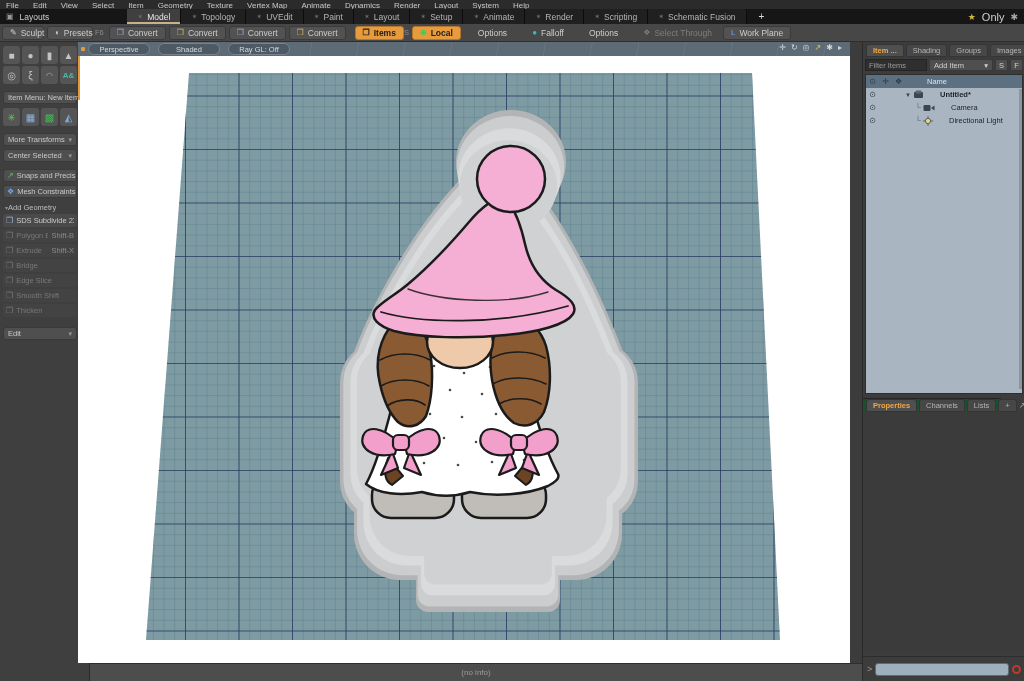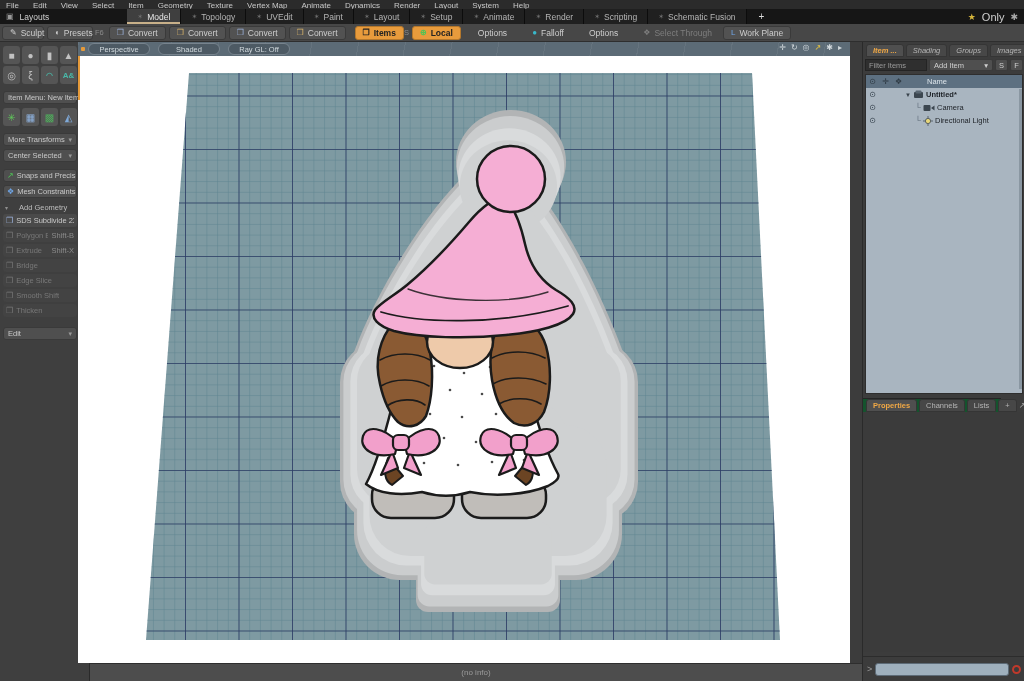--- a/index.html
+++ b/index.html
@@ -40,21 +40,21 @@
 
   
   .sidebar { left:0; top:42px; width:90px; height:639px; background:#3f3f3f; border-right:1px solid #2a2a2a; }
   .sb-inner { position:absolute; left:0; top:0; width:80px; }
   .pgrid { display:grid; grid-template-columns:repeat(4,1fr); gap:2px; padding:4px 3px; }
   .pcell { height:18px; background:#555; border-radius:3px; display:flex; align-items:center; justify-content:center; color:#c2c2c2; font-size:10px; }
   .pcell.teal { color:#49b8a8; font-size:8px; font-weight:bold; }
   .sb-drop { margin:3px 3px 0 3px; height:13px; background:#4f4f4f; border:1px solid #3a3a3a; border-radius:3px; color:#c9c9c9; font-size:7.5px; display:flex; align-items:center; padding:0 4px; justify-content:space-between; white-space:nowrap; }
   .sb-drop .ar { color:#9a9a9a; font-size:7px; }
   .sb-btn { margin:3px 3px 0 3px; height:13px; background:#4f4f4f; border:1px solid #3a3a3a; border-radius:3px; color:#c9c9c9; font-size:7.5px; display:flex; align-items:center; gap:3px; padding:0 3px; white-space:nowrap; overflow:hidden; }
-  .sb-sec { margin:5px 3px 0 5px; color:#bdbdbd; font-size:7.5px; display:flex; gap:11px; align-items:center; }
+  .sb-sec { margin:5px 3px 0 5px; color:#bdbdbd; font-size:7.5px; display:flex; gap:0; align-items:center; }
   .sb-tool { margin:2px 3px 0 3px; height:13px; border-radius:3px; color:#c9c9c9; font-size:7.5px; display:flex; align-items:center; gap:3px; padding:0 3px; justify-content:flex-start; white-space:nowrap; overflow:hidden; background:#4a4a4a; }
   .sb-tool.dis { background:#434343; color:#787878; }
   .sb-tool .lab { flex:1; overflow:hidden; }
   .vtabs { position:absolute; right:0; top:12px; width:10px; display:flex; flex-direction:column; gap:2px; }
   .vtab { writing-mode:vertical-rl; font-size:7px; color:#b0b0b0; background:#4c4c4c; border-radius:0 3px 3px 0; padding:6px 1px; width:10px; text-align:center; letter-spacing:0.5px; }
   .vtab.active { background:#e89b3c; color:#2a2a2a; font-weight:bold; }
 
   
   .viewport { left:78px; top:42px; width:772px; height:621px; background:#ffffff; overflow:hidden; }
   .vband { position:absolute; left:0; top:0; width:772px; height:14px; background:#5c6b76;
@@ -66,39 +66,39 @@
   .vicons { position:absolute; right:8px; top:1px; display:flex; gap:5px; color:#cfd6da; font-size:8px; }
   .vicons .yl { color:#e8c43c; }
   .scene { position:absolute; left:0; top:0; }
 
   
   .statusbar { left:90px; top:663px; width:772px; height:18px; background:#4d4d4d; border-top:1px solid #2e2e2e; display:flex; align-items:center; justify-content:center; }
   .statusbar span { color:#9b9b9b; font-size:8px; }
 
   
   .rpanel { left:862px; top:42px; width:162px; height:639px; background:#3c3c3c; border-left:1px solid #2a2a2a; }
-  .rtabs { position:absolute; left:0; top:2px; width:162px; height:13px; display:flex; align-items:center; gap:2px; padding:0 3px;font-style:italic; }
+  .rtabs { position:absolute; left:0; top:2px; width:162px; height:13px; display:flex; align-items:center; gap:2px; padding:0 3px; }
   .rtab { font-size:7.5px; color:#b5b5b5; background:#474747; border:1px solid #353535; border-radius:3px 3px 0 0; padding:1px 6px; white-space:nowrap; }
   .rtab.active { color:#f0a845; background:#4f4f4f; font-weight:bold; }
   .rtab-ic { color:#a8a8a8; font-size:8px; margin-left:auto; }
   .rfilter { position:absolute; left:2px; top:16px; width:158px; height:14px; display:flex; gap:2px; align-items:center; }
   .rfilter input { width:62px; height:12px; background:#2f2f2f; border:1px solid #242424; border-radius:0; color:#cfcfcf; font-size:7.5px; padding:0 3px; font-family:"Liberation Sans",sans-serif; }
   .rfilter input::placeholder { color:#9a9a9a; }
   .radd { flex:1; height:12px; background:#4f4f4f; border:1px solid #3a3a3a; border-radius:2px; color:#cfcfcf; font-size:7.5px; display:flex; align-items:center; justify-content:space-between; padding:0 4px; }
   .rsf { width:13px; height:12px; background:#4f4f4f; border:1px solid #3a3a3a; border-radius:2px; color:#cfcfcf; font-size:7.5px; display:flex; align-items:center; justify-content:center; }
   .rlist { position:absolute; left:2px; top:32px; width:158px; height:320px; background:#a9b5c0; border:1px solid #2e2e2e; }
   .rlhead { height:13px; background:#5d7081; display:flex; align-items:center; color:#dce4ea; font-size:7.5px; }
   .rlhead .hic { width:13px; text-align:center; color:#2e3a44; font-size:8px; }
   .rlhead .hname { margin-left:22px; }
   .rrow { height:13px; display:flex; align-items:center; font-size:7.5px; color:#1d2126; }
   .rrow .eye { width:13px; text-align:center; color:#333f49; font-size:8px; }
   .rrow .sp { width:24px; }
   .rrow .tw { color:#39434c; font-size:6px; width:10px; text-align:center; }
   .rrow .br { color:#5d6b77; font-size:8px; width:10px; text-align:center; }
-  .rrow .nm { margin-left:2px; white-space:nowrap; }
+  .rrow .nm { margin-left:16px; white-space:nowrap; }
   .rrow .nm.b { font-weight:bold; }
   .rlscroll { position:absolute; right:0; top:14px; width:3px; height:300px; background:#8a97a2; }
   .rptabs { position:absolute; left:0; top:356px; width:138px; height:14px; background:#14532d; display:flex; align-items:center; gap:2px; padding:0 3px; border-top:1px solid #252525; }
   .rempty { position:absolute; left:0; top:370px; width:162px; height:240px; background:#3b3b3b; }
   .rcmd { position:absolute; left:0; top:614px; width:162px; height:25px; display:flex; align-items:center; gap:3px; padding:0 4px; background:#3c3c3c; border-top:1px solid #2c2c2c; }
   .rcmd .pr { color:#9a9a9a; font-size:9px; }
   .rcmd input { flex:1; height:13px; background:#9fb0bd; border:1px solid #5d6b77; border-radius:3px; font-size:8px; padding:0 3px; font-family:"Liberation Sans",sans-serif; }
   .rcmd .rec { width:9px; height:9px; border:2px solid #c0392b; border-radius:50%; }
 </style>
 </head>

